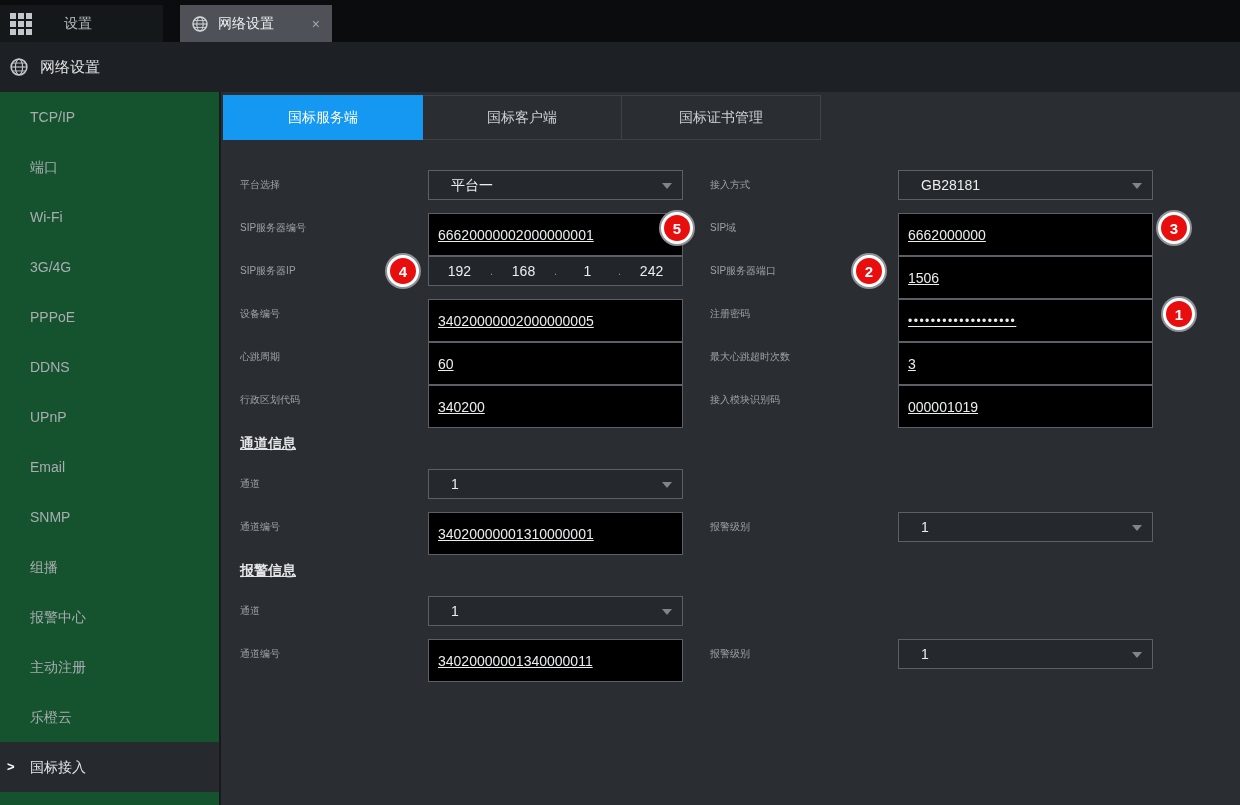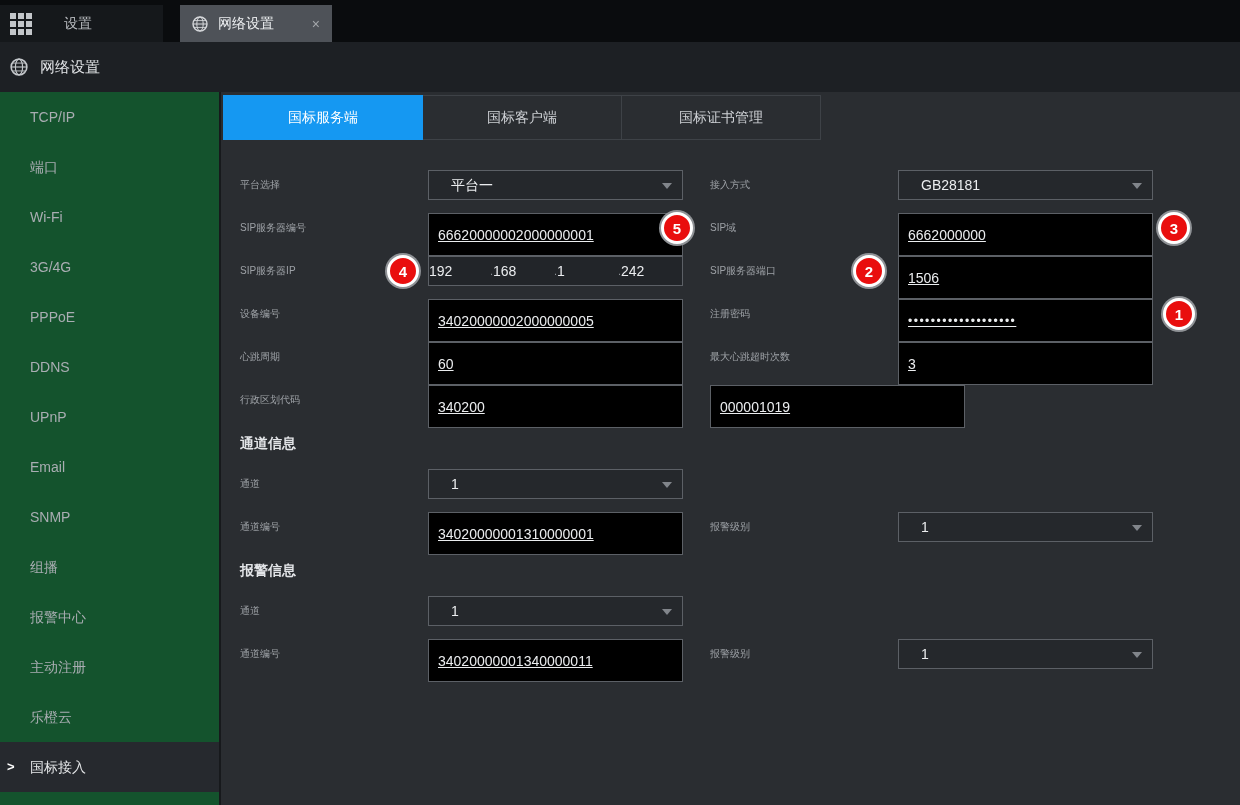--- a/index.html
+++ b/index.html
@@ -46,23 +46,23 @@
   .gap{width:27px;flex:0 0 27px;}
   .txt{width:255px;height:43px;box-sizing:border-box;background:#000000;border:1px solid #5c6066;
     color:#ebedef;font-size:14px;padding:0 9px;font-family:inherit;outline:none;display:block;text-decoration:underline;}
   .pwd{font-size:12px;letter-spacing:1.5px;}
   .select{width:255px;height:30px;box-sizing:border-box;background:#25282c;border:1px solid #5c6066;
     color:#ebedef;font-size:14px;padding:0 22px;line-height:28px;position:relative;cursor:pointer;}
   .arrow{position:absolute;right:10px;top:12px;width:0;height:0;
     border-left:5px solid transparent;border-right:5px solid transparent;border-top:6px solid #81858b;}
   .ipbox{display:flex;align-items:center;width:255px;height:30px;box-sizing:border-box;
     background:#222529;border:1px solid #5c6066;color:#ebedef;font-size:14px;}
-  .ipbox .oct{flex:1;text-align:left;}
+  .ipbox .oct{flex:1;text-align:center;}
   .ipbox .ipdot{color:#8b8f94;font-size:11px;}
-  .section{height:30px;line-height:30px;margin:10px 0 11px 0;color:#e2e4e7;font-weight:bold;font-size:14px;}
+  .section{height:30px;line-height:30px;margin:10px 0 11px 0;color:#e2e4e7;font-weight:bold;font-size:14px;text-decoration:underline;}
   
   .badge{position:absolute;top:50%;transform:translateY(-50%);width:26px;height:26px;border-radius:50%;
     background:#e90e0e;border:3px solid #ffffff;box-shadow:0 0 0 2px #8f9296;
     display:flex;align-items:center;justify-content:center;color:#ffffff;font-size:15px;font-weight:bold;z-index:5;}
   .b5{right:-10px;} .b3{right:-37px;} .b1{right:-42px;} .b4{left:-41px;} .b2{left:-45px;}
 </style>
 </head>
 <body>
 
 <div class="topbar">
@@ -215,20 +215,21 @@
         <input class="txt" value="3" style="">
       </div>
     </div>
 
     <div class="row">
       <div class="lab">行政区划代码</div>
       <div class="field">
         <input class="txt" value="340200" style="">
       </div>
       <div class="gap"></div>
+      <div class="lab">接入模块识别码</div>
       <div class="field">
         <input class="txt" value="000001019" style="">
       </div>
     </div>
 
     <div class="section">通道信息</div>
 
     <div class="row">
       <div class="lab">通道</div>
       <div class="field">

